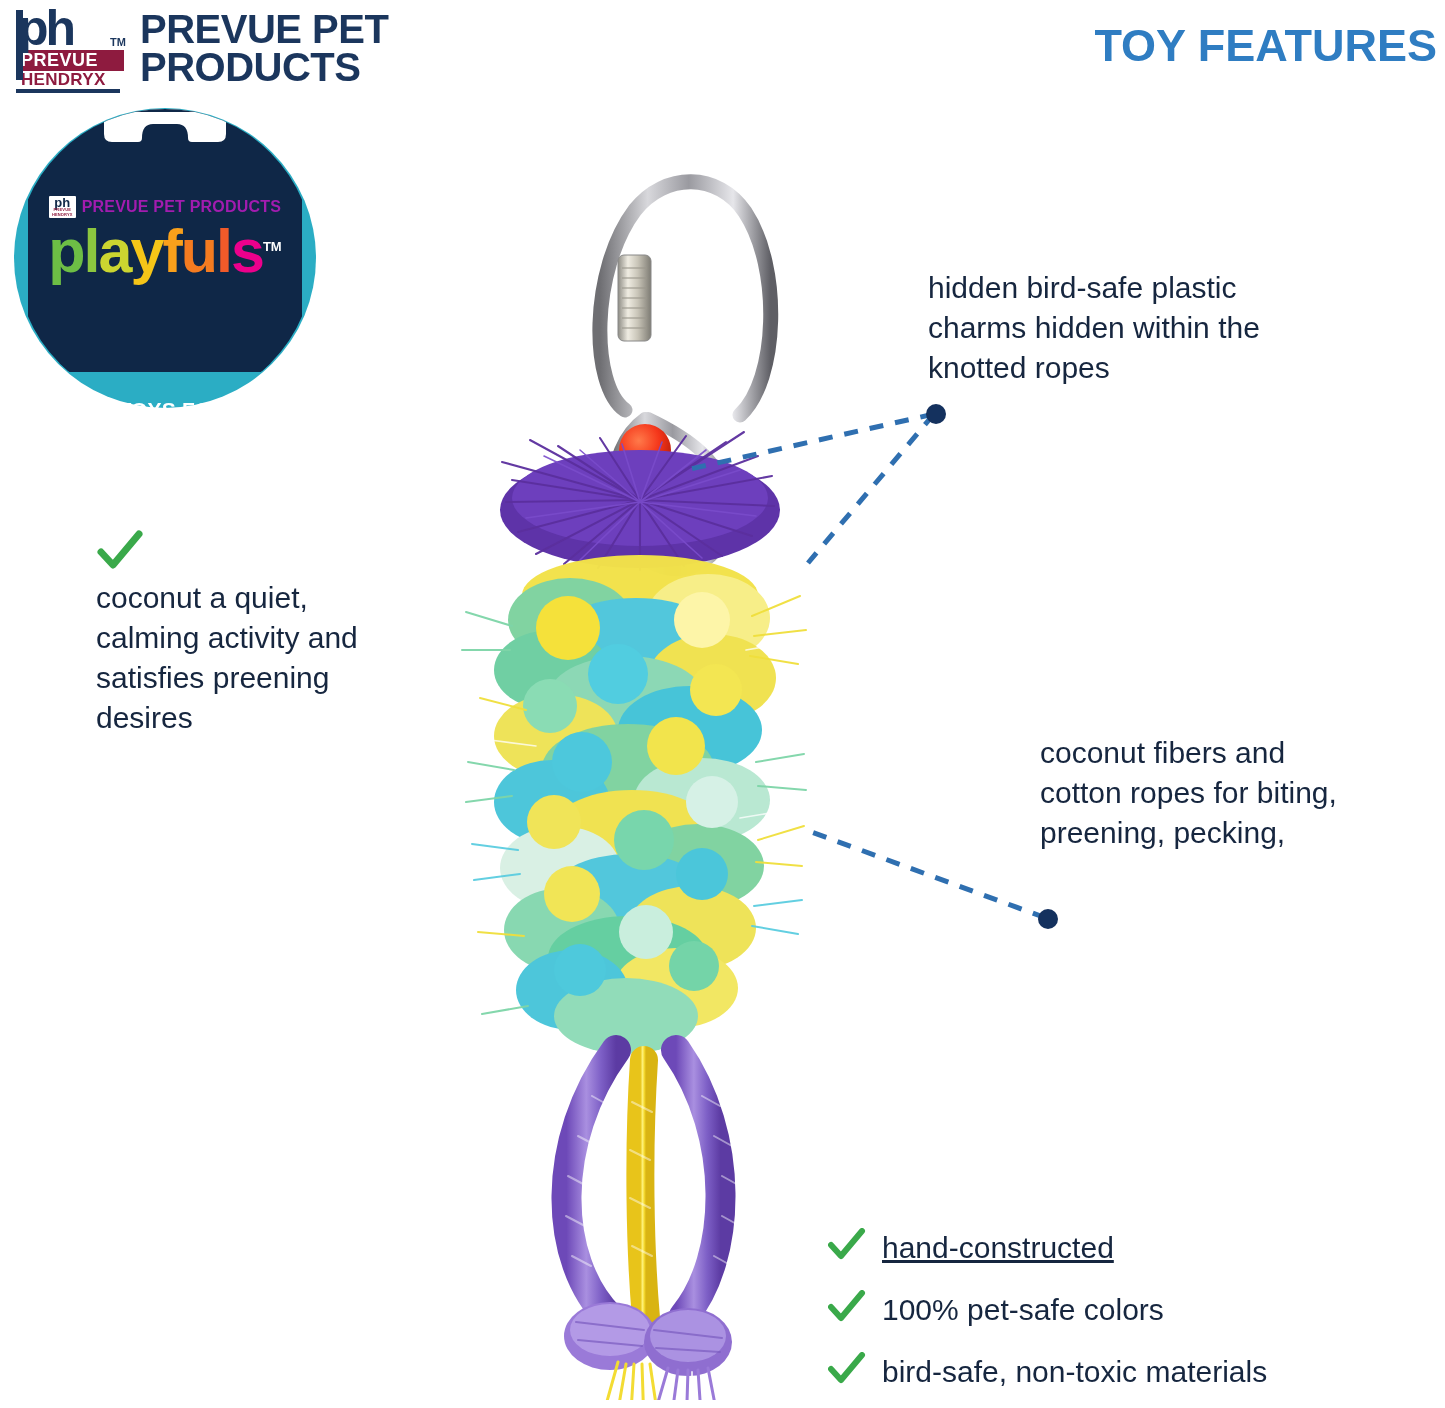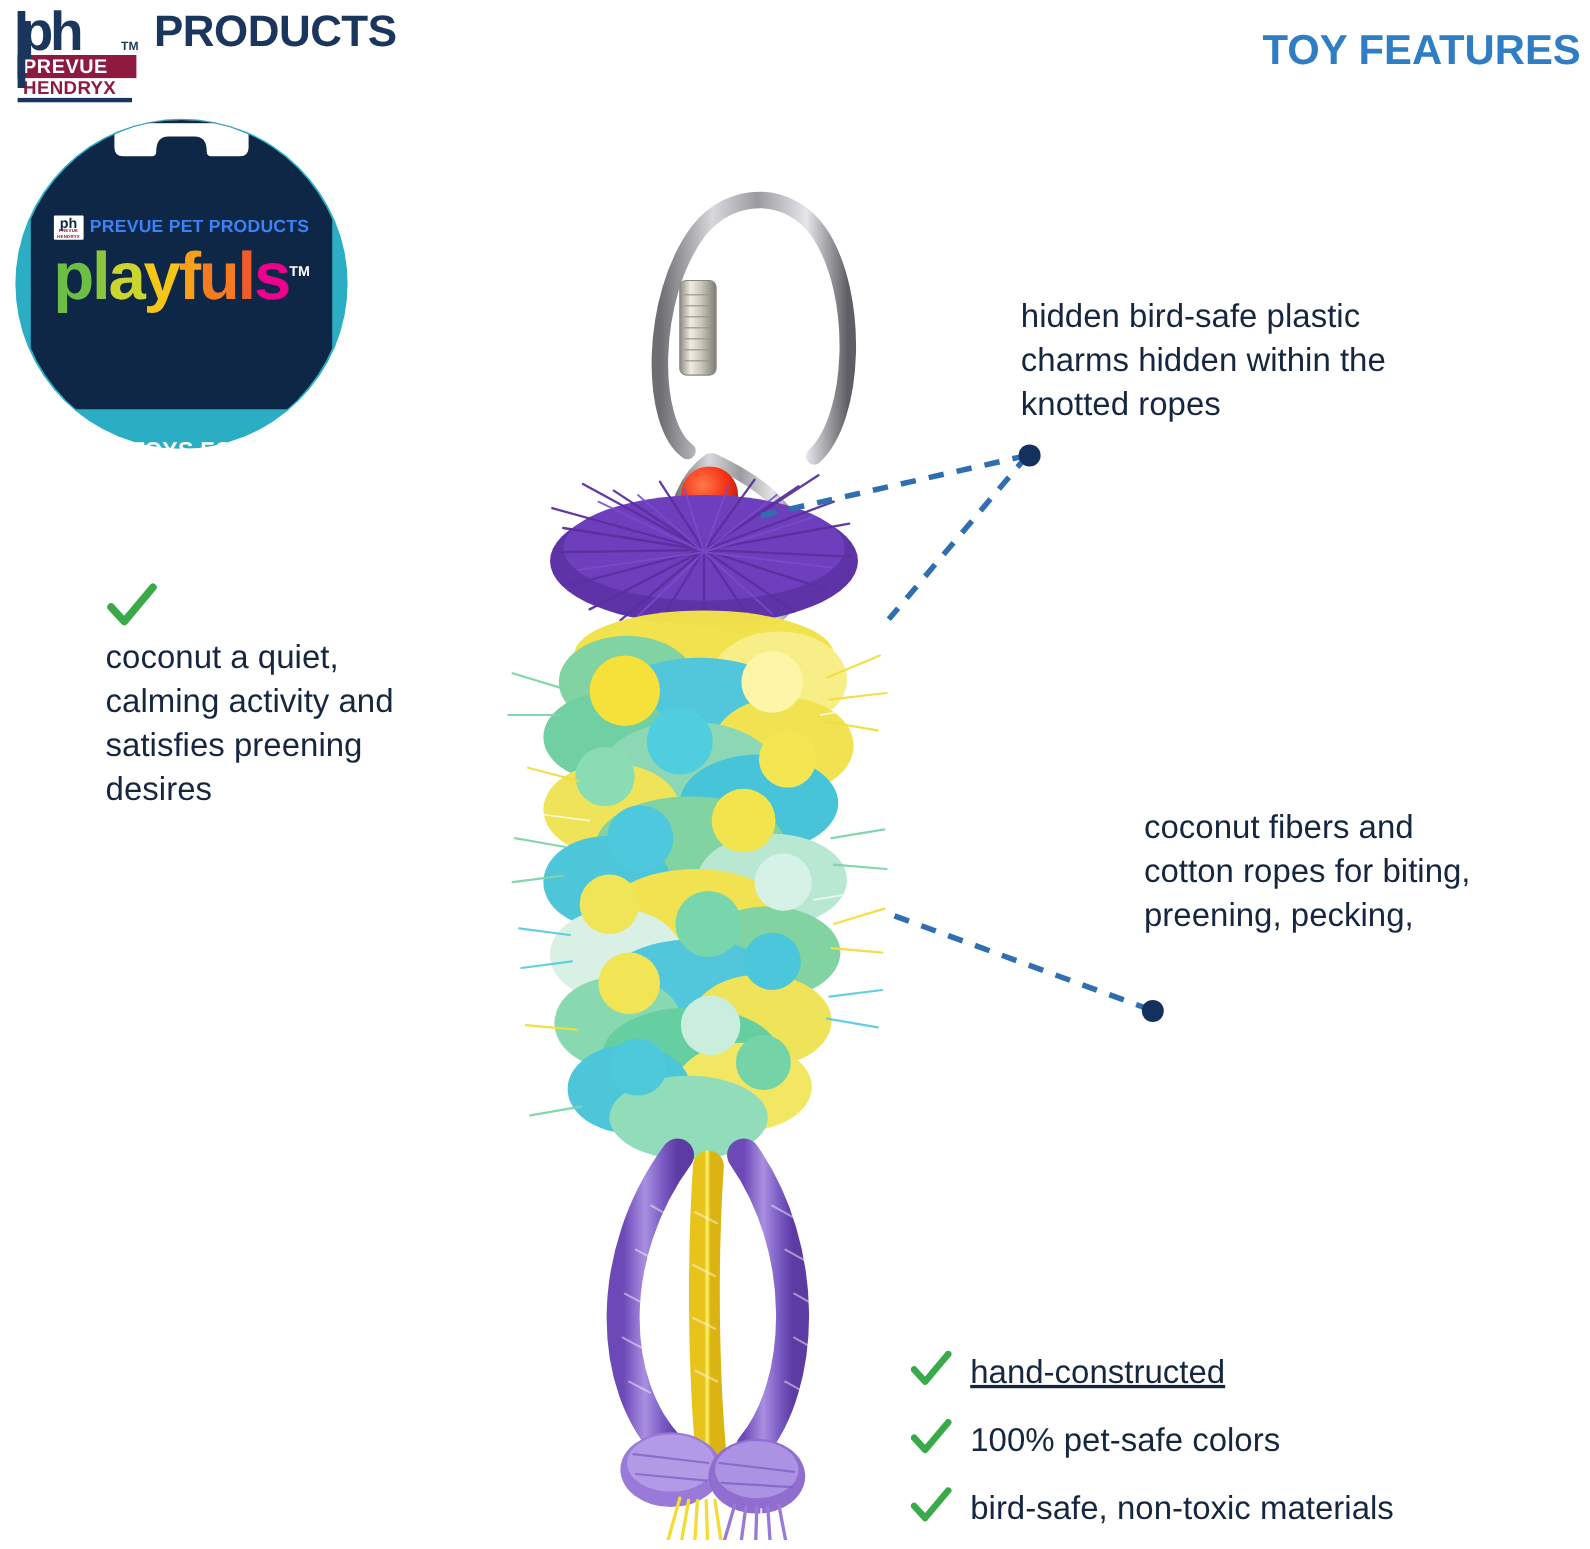--- a/index.html
+++ b/index.html
@@ -43,42 +43,42 @@
   .badge-inner { position:absolute; left:0; top:0; width:302px; height:300px; }
   .badge-prevue-row {
     position:absolute; left:0; right:0; top:88px; display:flex;
     align-items:center; justify-content:center; gap:6px;
   }
   .mini-ph {
     background:#ffffff; color:#0f2747; font-weight:bold; font-size:13px;
     line-height:9px; padding:2px 3px 1px 3px; border-radius:1px; text-align:center;
   }
   .mini-ph .mini-sub{ display:block; font-size:4px; color:#8e1b3f; letter-spacing:.2px; line-height:5px; }
-  .badge-prevue-txt{ color:#3b82f6; font-weight:bold; font-size:16px; letter-spacing:.2px; }
+  .badge-prevue-txt{ color:#a21caf; font-weight:bold; font-size:16px; letter-spacing:.2px; }
 
   .playfuls { position:absolute; left:0; right:0; top:108px; text-align:center;
               font-weight:bold; font-size:61px; letter-spacing:-2px; line-height:62px; }
   .playfuls span { display:inline-block; }
   .playfuls .tm { font-size:13px; vertical-align:super; letter-spacing:0; color:#ffffff; }
 
   .badge-sub1 { position:absolute; left:0; right:0; top:290px; text-align:center;
                 color:#ffffff; font-weight:bold; font-size:21px; letter-spacing:.2px; }
   .badge-sub2 { position:absolute; left:0; right:0; top:311px; text-align:center;
                 color:#ffffff; font-size:13.5px; line-height:18px; }
 
   .badge-banner-wrap{
     position:absolute; left:0; top:0; width:302px; height:300px; pointer-events:none;
   }
   .badge-banner-txt{ font-weight:bold; font-size:20px; fill:#ffffff; letter-spacing:1.2px; }
   .badge-banner-sub{ font-size:11.5px; fill:#ffffff; letter-spacing:.4px; }
 
   
   .headline {
     position:absolute; right:8px; top:16px;
-    color:#2f7dc2; font-weight:bold; font-size:38px; letter-spacing:0px; line-height:60px;
+    color:#2f7dc2; font-weight:bold; font-size:45px; letter-spacing:0px; line-height:60px;
   }
 
   
   .callout { position:absolute; color:#16263f; font-size:30px; line-height:40px; }
 
   .check-row { display:flex; align-items:flex-start; gap:16px; }
   .check { flex:0 0 auto; }
 
   
   .toy { position:absolute; left:440px; top:150px; width:450px; height:1250px; }
@@ -92,20 +92,21 @@
 
   <div class="brand">
     <div class="ph-mark">
       <div class="ph-bar"></div>
       <div class="ph-letters">ph</div>
       <div class="tm-small">TM</div>
       <div class="ph-prevue">PREVUE</div>
       <div class="ph-hendryx">HENDRYX</div>
     </div>
     <div class="brand-name">
+      <div>PREVUE PET</div>
       <div>PRODUCTS</div>
     </div>
   </div>
 
   <div class="badge">
     <div class="badge-ring"></div>
 
     <svg width="302" height="300" viewBox="0 0 302 300" style="position:absolute;left:0;top:0;">
       <defs>
         <clipPath id="circClip">

